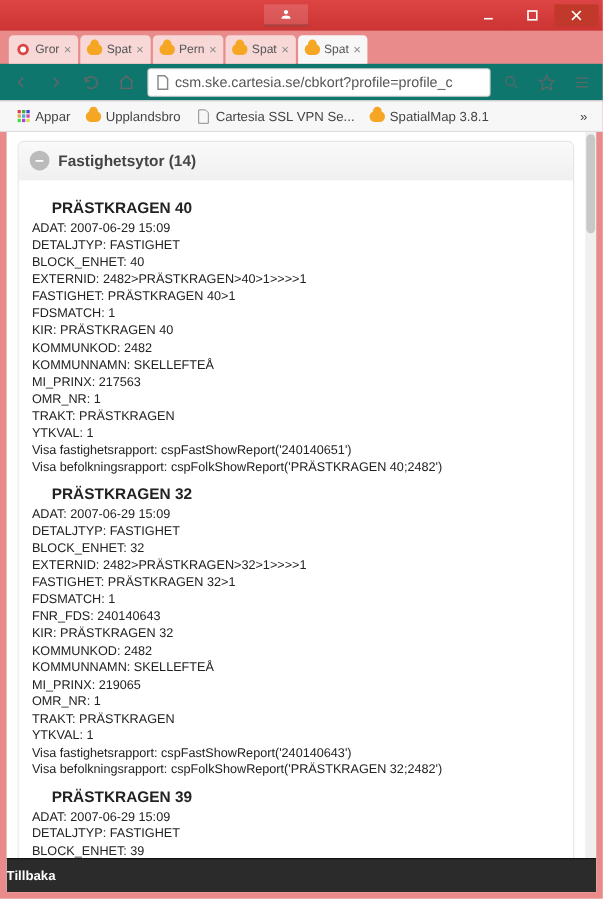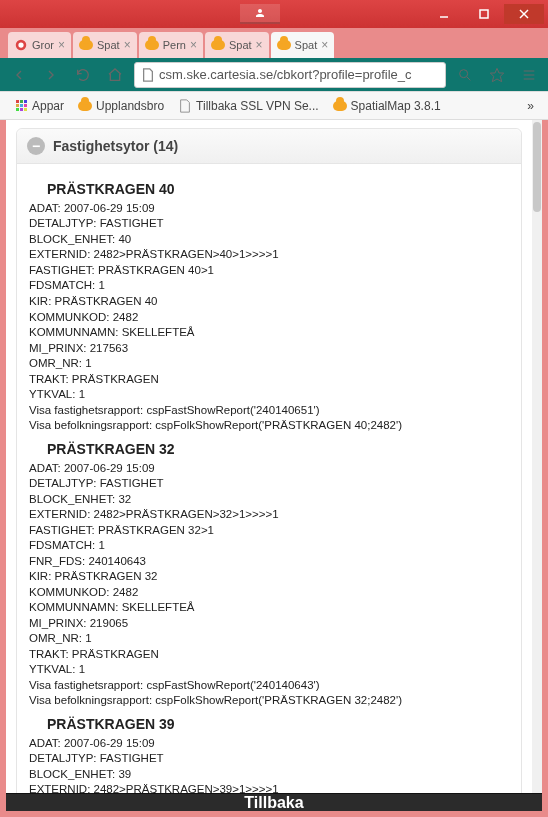--- a/index.html
+++ b/index.html
@@ -55,21 +55,21 @@
   
   .panel { margin: 8px 10px 0 10px; border: 1px solid #e5e5e5; border-radius: 6px; background:#fff;}
   .panel-head { padding: 8px 10px; border-bottom: 1px solid #e5e5e5; background: linear-gradient(#fafafa,#f0f0f0); border-radius: 6px 6px 0 0; display:flex; align-items:center; gap:8px;}
   .collapse-icon { width:18px; height:18px; border-radius:50%; background:#bbb; color:#fff; display:flex; align-items:center; justify-content:center; font-weight:bold; font-size:14px; line-height:1;}
   .panel-title { font-size: 14px; font-weight: bold; color: #444; }
   .panel-body { padding: 10px 12px; font-size: 11.5px; color: #222; line-height: 1.35; }
   .record h3 { font-size: 14px; font-weight: bold; margin: 6px 0 2px 18px; }
   .record .row { white-space: nowrap; }
   .record { margin-bottom: 4px;}
   
-  .backbtn { position: absolute; left: 0; right: 0; bottom: 0; height: 18px; background: #2b2b2b; color: #fff; display:flex; align-items:center; justify-content:center; font-size: 16px; font-weight: bold; border-top:1px solid #111;}
+  .backbtn { position: absolute; left: 0; right: 0; bottom: 0; height: 31px; background: #2b2b2b; color: #fff; display:flex; align-items:center; justify-content:flex-start; font-size: 12px; font-weight: bold; border-top:1px solid #111;}
   
   
   .cloud { width:14px; height:10px; background:#f5a623; border-radius:5px; position:relative;}
   .cloud:before{content:""; position:absolute; width:8px; height:8px; background:#f5a623; border-radius:50%; top:-4px; left:3px;}
 </style>
 </head>
 <body>
 
 <div class="titlebar">
   <div class="userbtn">
@@ -205,21 +205,21 @@
         <div class="cloud"></div>
       </span>
     <span>Upplandsbro</span>
   </div>
   <div class="bm">
     <span class="bicon">
         <svg viewBox="0 0 16 16">
           <path d="M3 1h7l3 3v11H3z" fill="none" stroke="#888"></path>
         </svg>
       </span>
-    <span>Tillbaka SSL VPN Se...</span>
+    <span>Cartesia SSL VPN Se...</span>
   </div>
   <div class="bm">
     <span class="bicon">
         <div class="cloud"></div>
       </span>
     <span>SpatialMap 3.8.1</span>
   </div>
   <div class="bm" style="margin-left:auto">
     <span>»</span>
   </div>

